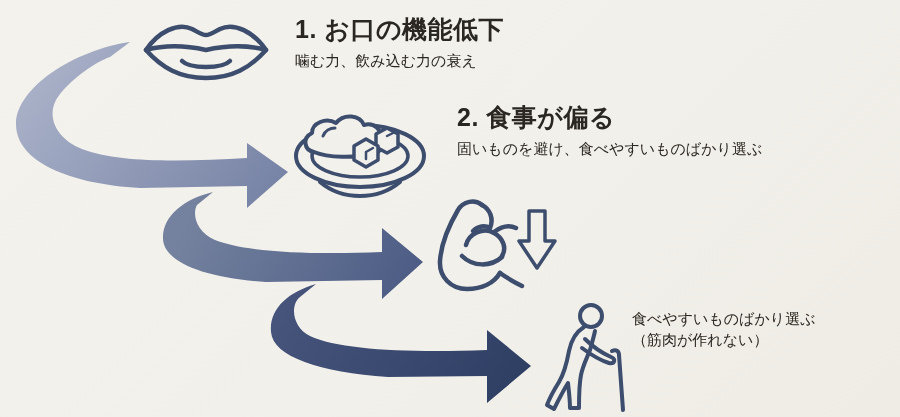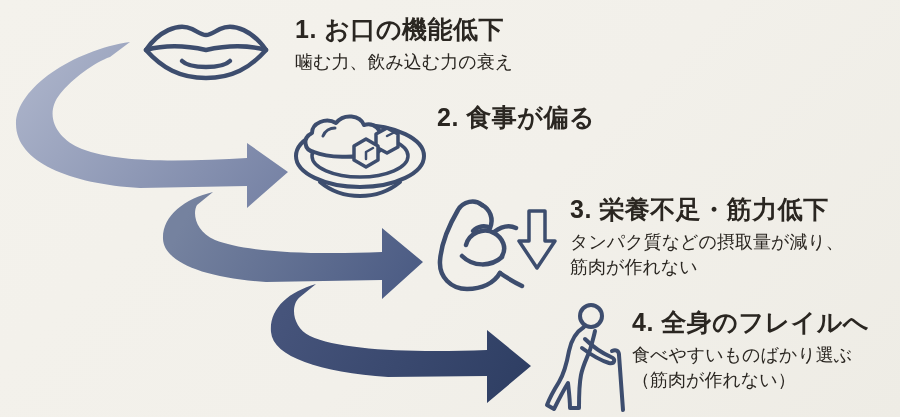--- a/index.html
+++ b/index.html
@@ -21,21 +21,21 @@
   }
   .icon .fillbg { fill: #f2f0ea; }
   .step { position: absolute; white-space: nowrap; color: #2a2621; }
   .step-title {
     font-size: 25px;
     font-weight: 700;
     letter-spacing: 0.5px;
     line-height: 1.15;
     margin-bottom: 6px;
   }
-  .step-desc { font-size: 18px; line-height: 1.42; }
+  .step-desc { font-size: 15px; line-height: 1.42; }
 </style>
 </head>
 <body>
 
 <div class="stage">
 
   <svg class="layer" width="900" height="417" viewBox="0 0 900 417">
     <defs>
       <linearGradient id="g1" gradientUnits="userSpaceOnUse" x1="60" y1="45" x2="260" y2="205">
         <stop offset="0" stop-color="#a9b1c8"></stop>
@@ -103,29 +103,24 @@
       C41,69 45,62 48,54 C50,47 52,40 53,35"></path>
     <path stroke-width="4" d="M43,43 C51,51 60,57 69,61 C74,63 73,68 67,67 C57,64 48,58 40,52"></path>
     <path stroke-width="4" d="M70,55 C74,53 77,55 77,59 L81,114"></path>
   </svg>
 
   <div class="step" style="left:295px; top:15px;">
     <div class="step-title">1. お口の機能低下</div>
     <div class="step-desc">噛む力、飲み込む力の衰え</div>
   </div>
 
-  <div class="step" style="left:437px; top:103px;">
+  <div class="step" style="left:457px; top:103px;">
     <div class="step-title">2. 食事が偏る</div>
+    <div class="step-desc">固いものを避け、食べやすいものばかり選ぶ</div>
   </div>
 
-  <div class="step" style="left:570px; top:195px;">
-    <div class="step-title">3. 栄養不足・筋力低下</div>
-    <div class="step-desc">タンパク質などの摂取量が減り、</div>
-    <div class="step-desc">筋肉が作れない</div>
-  </div>
 
   <div class="step" style="left:632px; top:308px;">
-    <div class="step-title">4. 全身のフレイルへ</div>
     <div class="step-desc">食べやすいものばかり選ぶ</div>
     <div class="step-desc">（筋肉が作れない）</div>
   </div>
 
 </div>
 
 </body></html>

